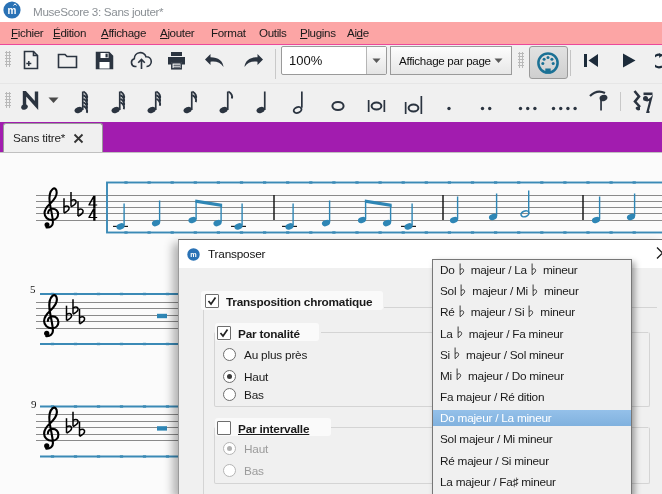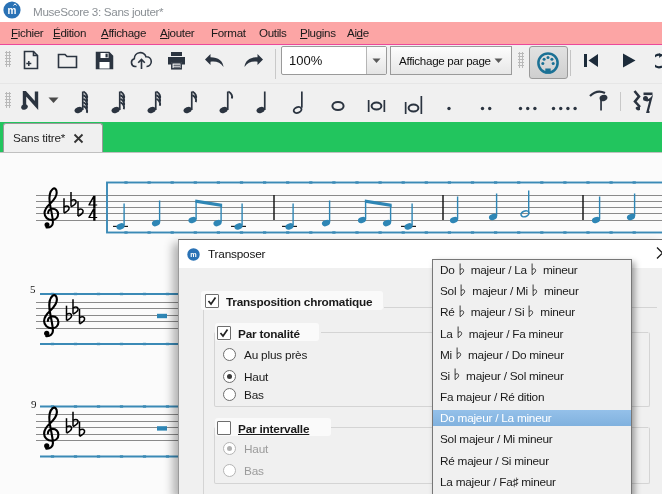--- a/index.html
+++ b/index.html
@@ -4,21 +4,21 @@
 html,body{margin:0;padding:0;}
 body{width:662px;height:494px;overflow:hidden;font-family:"Liberation Sans",sans-serif;}
 #app{position:absolute;left:0;top:0;width:662px;height:494px;background:#fbfbfb;}
 .abs{position:absolute;}
 #titlebar{left:0;top:0;width:662px;height:22px;background:#ffffff;}
 #titletext{left:33px;top:0;height:22px;line-height:23px;font-size:11.7px;letter-spacing:-0.35px;color:#8b9095;}
 #menubar{left:0;top:22px;width:662px;height:22px;background:#fca5a5;border-bottom:4px solid #ec4899;}
 .menu{position:absolute;top:0;height:21px;line-height:22px;font-size:11.6px;letter-spacing:-0.35px;color:#1a1a1a;}
 #toolbar1{left:0;top:45px;width:662px;height:38px;background:#f0f0f0;}
 #toolbar2{left:0;top:83px;width:662px;height:39px;background:#f0f0f0;border-top:1px solid #e6e6e6;}
-#tabbar{left:0;top:122px;width:662px;height:30px;background:#22c55e;border-bottom:1px solid #c0c0c0;}
+#tabbar{left:0;top:122px;width:662px;height:30px;background:#a21caf;border-bottom:1px solid #c0c0c0;}
 #tab{left:3px;top:1px;width:98px;height:28px;background:#f0f0f0;border:1px solid #9a9a9a;border-bottom:none;border-radius:3px 3px 0 0;}
 #tabtext{left:9px;top:0;height:28px;line-height:29px;font-size:11.8px;letter-spacing:-0.2px;color:#1f1f1f;}
 #score{left:0;top:152px;width:662px;height:342px;}
 .grip{position:absolute;width:6px;background:radial-gradient(circle, #b9b9b9 1px, transparent 1.1px);background-size:3px 3px;}
 #dialog{left:178px;top:239px;width:484px;height:255px;background:#f0f0f0;border-left:1px solid #9a9a9a;border-top:1.5px solid #6e6e6e;box-shadow:-5px 4px 9px rgba(0,0,0,0.30);}
 #dlgtitle{left:0;top:0;width:484px;height:28px;background:#ffffff;}
 #dlgtitletext{left:29px;top:0;height:28px;line-height:29px;font-size:11.8px;letter-spacing:-0.2px;color:#111;}
 .gb{position:absolute;border:1px solid #d4d4d4;border-radius:2px;}
 .patch{position:absolute;background:#fafafa;border-radius:3px;}
 .cb{position:absolute;width:12px;height:12px;background:#fff;border:1px solid #6e6e6e;border-radius:1px;}
@@ -485,27 +485,27 @@
           <path d="M1.1 0.5 L1.1 11.6" stroke="#2e2e2e" stroke-width="0.95" fill="none"></path>
           <path d="M1.1 6.6 C3.3 4.9 5 6.1 4.6 7.8 C4.2 9.4 2.9 10.3 1.1 11.6" fill="none" stroke="#2e2e2e" stroke-width="1"></path>
         </svg> majeur / Si <svg class="flat" width="6" height="13" viewBox="0 0 6 13">
           <path d="M1.1 0.5 L1.1 11.6" stroke="#2e2e2e" stroke-width="0.95" fill="none"></path>
           <path d="M1.1 6.6 C3.3 4.9 5 6.1 4.6 7.8 C4.2 9.4 2.9 10.3 1.1 11.6" fill="none" stroke="#2e2e2e" stroke-width="1"></path>
         </svg> mineur</div>
     <div class="item">La <svg class="flat" width="6" height="13" viewBox="0 0 6 13">
           <path d="M1.1 0.5 L1.1 11.6" stroke="#2e2e2e" stroke-width="0.95" fill="none"></path>
           <path d="M1.1 6.6 C3.3 4.9 5 6.1 4.6 7.8 C4.2 9.4 2.9 10.3 1.1 11.6" fill="none" stroke="#2e2e2e" stroke-width="1"></path>
         </svg> majeur / Fa mineur</div>
+    <div class="item">Si <svg class="flat" width="6" height="13" viewBox="0 0 6 13">
+          <path d="M1.1 0.5 L1.1 11.6" stroke="#2e2e2e" stroke-width="0.95" fill="none"></path>
+          <path d="M1.1 6.6 C3.3 4.9 5 6.1 4.6 7.8 C4.2 9.4 2.9 10.3 1.1 11.6" fill="none" stroke="#2e2e2e" stroke-width="1"></path>
+        </svg> majeur / Sol mineur</div>
     <div class="item">Mi <svg class="flat" width="6" height="13" viewBox="0 0 6 13">
           <path d="M1.1 0.5 L1.1 11.6" stroke="#2e2e2e" stroke-width="0.95" fill="none"></path>
           <path d="M1.1 6.6 C3.3 4.9 5 6.1 4.6 7.8 C4.2 9.4 2.9 10.3 1.1 11.6" fill="none" stroke="#2e2e2e" stroke-width="1"></path>
         </svg> majeur / Do mineur</div>
-    <div class="item">Si <svg class="flat" width="6" height="13" viewBox="0 0 6 13">
-          <path d="M1.1 0.5 L1.1 11.6" stroke="#2e2e2e" stroke-width="0.95" fill="none"></path>
-          <path d="M1.1 6.6 C3.3 4.9 5 6.1 4.6 7.8 C4.2 9.4 2.9 10.3 1.1 11.6" fill="none" stroke="#2e2e2e" stroke-width="1"></path>
-        </svg> majeur / Sol mineur</div>
     <div class="item">Fa majeur / Ré dition</div>
     <div class="item hl">Do majeur / La mineur</div>
     <div class="item">Sol majeur / Mi mineur</div>
     <div class="item">Ré majeur / Si mineur</div>
     <div class="item">La majeur / Fa♯ mineur</div>
   </div>
 </div>
 
 </body></html>

